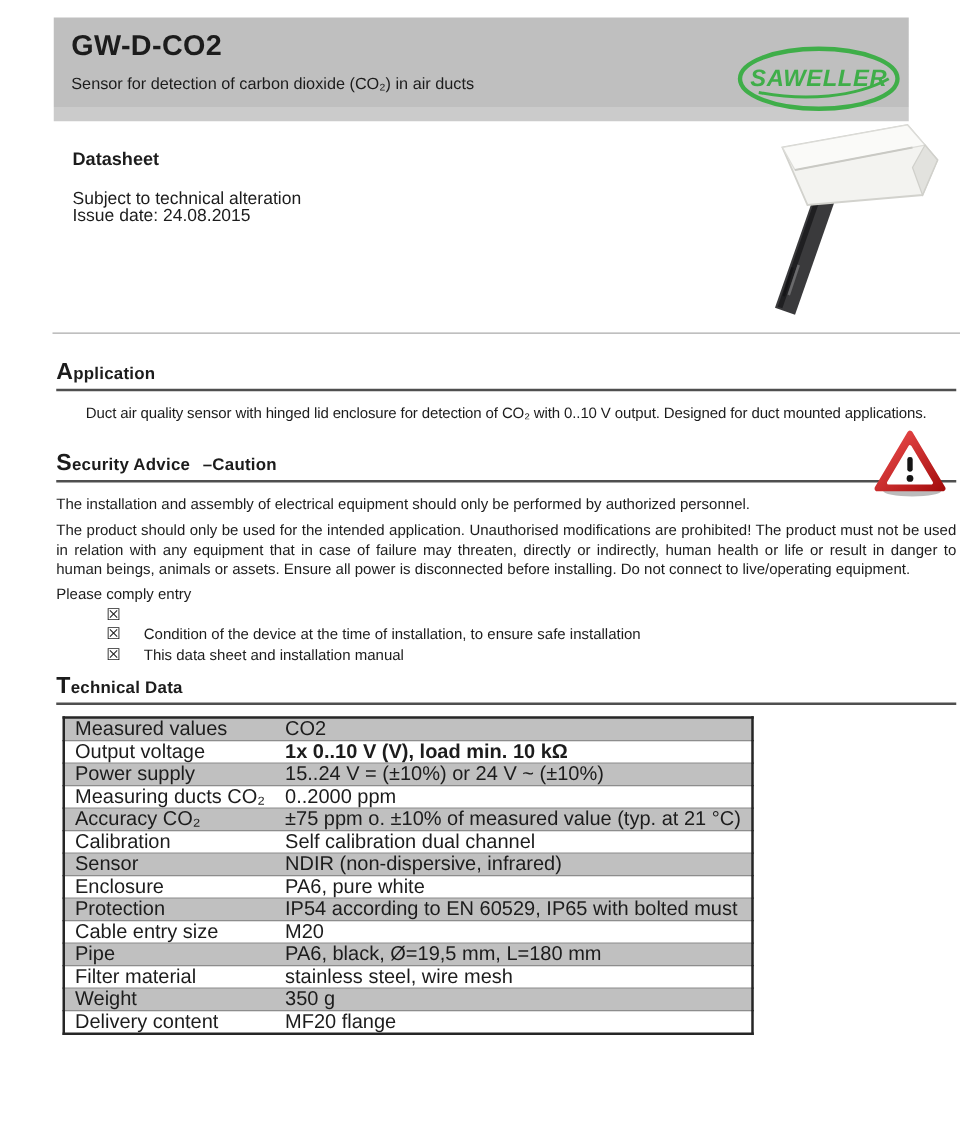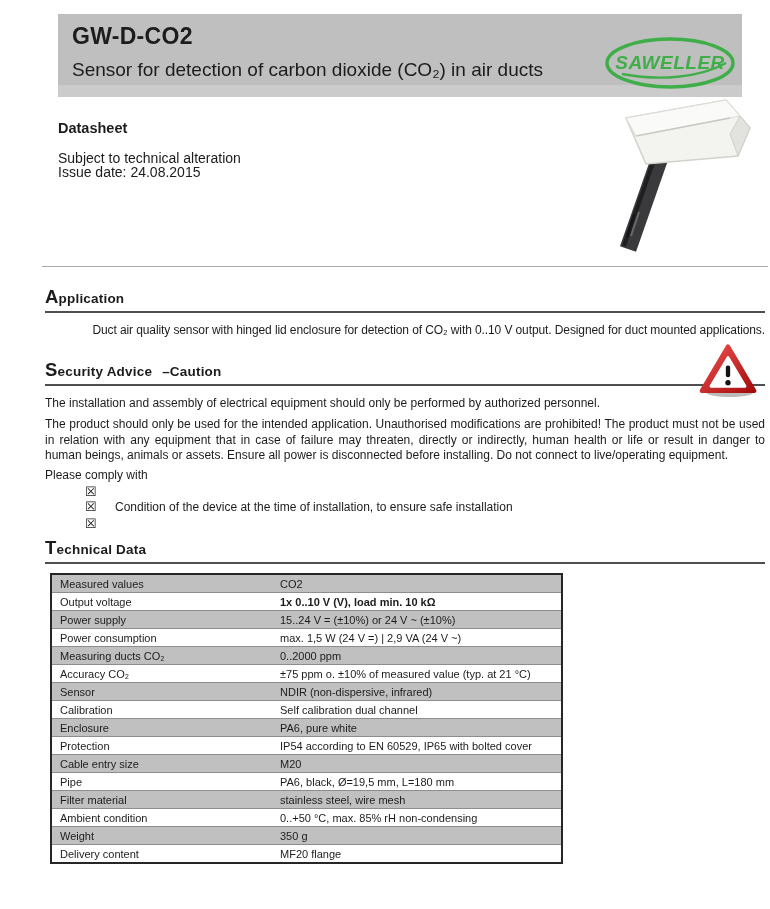--- a/index.html
+++ b/index.html
@@ -3,25 +3,25 @@
 <meta charset="utf-8">
 <style>
   html,body { margin:0; padding:0; background:#ffffff; }
   .page {
     position:relative; width:770px; height:909px; background:#ffffff;
     font-family:"Liberation Sans", sans-serif; color:#1c1c1c; overflow:hidden;
   }
 
   
   .band {
-    position:absolute; left:58px; top:14px; width:684px; height:83px;
+    position:absolute; left:43px; top:14px; width:684px; height:83px;
     background:linear-gradient(#bfbfbf 0 86%, #cbcbcb 86% 100%);
   }
   .band h1 { margin:9px 0 0 14px; font-size:23px; font-weight:bold; letter-spacing:0.3px; }
-  .band .subtitle { margin:9px 0 0 14px; font-size:19px; }
+  .band .subtitle { margin:9px 0 0 14px; font-size:13px; }
   .logo { position:absolute; right:5px; top:22px; }
 
   
   .meta { position:absolute; left:58px; top:120px; }
   .meta h3 { margin:0 0 15px 0; font-size:14.5px; font-weight:bold; }
   .meta .line { font-size:14px; line-height:14px; }
 
   
   .photo { position:absolute; left:598px; top:94px; }
 
@@ -29,33 +29,33 @@
   .rule-light { position:absolute; left:42px; top:266px; width:726px; height:1px; background:#ababab; }
   .sec { position:absolute; left:45px; width:720px; }
   h2.dochead {
     margin:0; font-size:13.5px; font-weight:bold; letter-spacing:0.2px;
     border-bottom:2px solid #4f4f4f; padding-bottom:3px;
   }
   h2.dochead::first-letter { font-size:18.5px; }
   .head-suffix { margin-left:10px; }
 
   p.body { margin:0; font-size:12px; line-height:15.5px; text-align:justify; }
-  p.oneline { white-space:nowrap; text-align:right; letter-spacing:-0.1px; }
+  p.oneline { white-space:nowrap; text-align:center; letter-spacing:-0.1px; }
 
   
   .warning { position:absolute; left:699px; top:344px; }
   ul.comply { margin:0; padding:0; list-style:none; }
   ul.comply li { display:flex; align-items:baseline; font-size:12px; line-height:15.3px; padding-left:40px; }
   ul.comply .box { font-size:13px; color:#222; width:30px; flex:0 0 30px; }
 
   
   .tablewrap { position:absolute; left:50px; top:573px; }
   table.tech { border-collapse:collapse; border:2px solid #262626; width:513px; }
   table.tech td {
-    font-size:11px; line-height:14px; padding:1.5px 8px 1.5px 8px;
+    font-size:16px; line-height:14px; padding:1.5px 8px 1.5px 8px;
     white-space:nowrap; vertical-align:middle;
   }
   table.tech td.lbl { width:204px; }
   table.tech tr:nth-child(odd) { background:#c0c0c0; }
   table.tech tr:nth-child(even) { background:#ffffff; }
   table.tech tr + tr td { border-top:1px solid #8d8d8d; }
   table.tech tr.boldval td.val { font-weight:bold; }
 </style>
 </head>
 <body>
@@ -118,33 +118,34 @@
     <circle cx="32" cy="43" r="3" fill="#151515"></circle>
   </svg>
 
   <section class="sec" style="top:396px">
     <p class="body">The installation and assembly of electrical equipment should only be performed by authorized personnel.</p>
   </section>
   <section class="sec" style="top:417px">
     <p class="body">The product should only be used for the intended application. Unauthorised modifications are prohibited! The product must not be used in relation with any equipment that in case of failure may threaten, directly or indirectly, human health or life or result in danger to human beings, animals or assets. Ensure all power is disconnected before installing. Do not connect to live/operating equipment.</p>
   </section>
   <section class="sec" style="top:468px">
-    <p class="body">Please comply with</p>
+    <p class="body">Please comply entry</p>
   </section>
   <section class="sec" style="top:484px">
     <ul class="comply">
         <li>
           <span class="box">☒</span>
         </li>
         <li>
           <span class="box">☒</span>
           <span>Condition of the device at the time of installation, to ensure safe installation</span>
         </li>
         <li>
           <span class="box">☒</span>
+          <span>This data sheet and installation manual</span>
         </li>
       </ul>
   </section>
 
   <section class="sec" style="top:537px">
     <h2 class="dochead">Technical Data</h2>
   </section>
 
   <div class="tablewrap">
     <table class="tech">
@@ -155,62 +156,54 @@
           </tr>
           <tr class="boldval">
             <td class="lbl">Output voltage</td>
             <td class="val">1x 0..10 V (V), load min. 10 kΩ</td>
           </tr>
           <tr>
             <td class="lbl">Power supply</td>
             <td class="val">15..24 V = (±10%) or 24 V ~ (±10%)</td>
           </tr>
           <tr>
-            <td class="lbl">Power consumption</td>
-            <td class="val">max. 1,5 W (24 V =) | 2,9 VA (24 V ~)</td>
-          </tr>
-          <tr>
             <td class="lbl">Measuring ducts CO₂</td>
             <td class="val">0..2000 ppm</td>
           </tr>
           <tr>
             <td class="lbl">Accuracy CO₂</td>
             <td class="val">±75 ppm o. ±10% of measured value (typ. at 21 °C)</td>
           </tr>
           <tr>
+            <td class="lbl">Calibration</td>
+            <td class="val">Self calibration dual channel</td>
+          </tr>
+          <tr>
             <td class="lbl">Sensor</td>
             <td class="val">NDIR (non-dispersive, infrared)</td>
           </tr>
           <tr>
-            <td class="lbl">Calibration</td>
-            <td class="val">Self calibration dual channel</td>
-          </tr>
-          <tr>
             <td class="lbl">Enclosure</td>
             <td class="val">PA6, pure white</td>
           </tr>
           <tr>
             <td class="lbl">Protection</td>
-            <td class="val">IP54 according to EN 60529, IP65 with bolted cover</td>
+            <td class="val">IP54 according to EN 60529, IP65 with bolted must</td>
           </tr>
           <tr>
             <td class="lbl">Cable entry size</td>
             <td class="val">M20</td>
           </tr>
           <tr>
             <td class="lbl">Pipe</td>
             <td class="val">PA6, black, Ø=19,5 mm, L=180 mm</td>
           </tr>
           <tr>
             <td class="lbl">Filter material</td>
             <td class="val">stainless steel, wire mesh</td>
-          </tr>
-          <tr>
-            <td class="lbl">Ambient condition</td>
-            <td class="val">0..+50 °C, max. 85% rH non-condensing</td>
           </tr>
           <tr>
             <td class="lbl">Weight</td>
             <td class="val">350 g</td>
           </tr>
           <tr>
             <td class="lbl">Delivery content</td>
             <td class="val">MF20 flange</td>
           </tr>
         </tbody>

